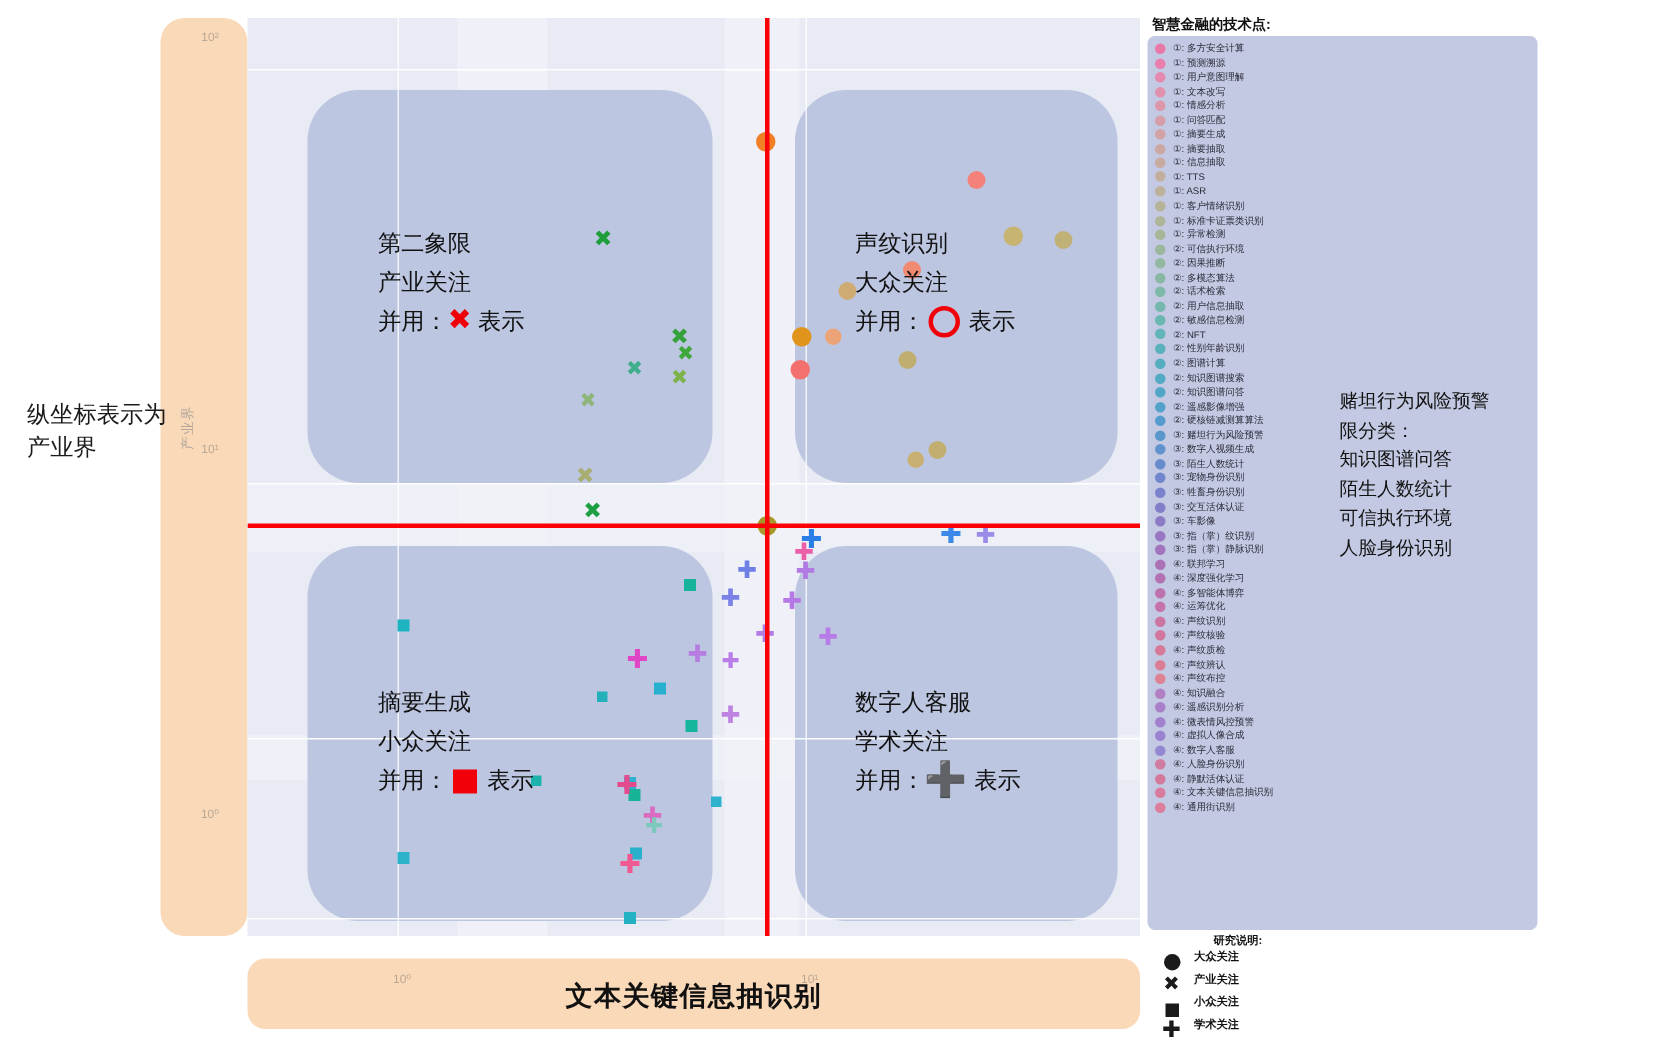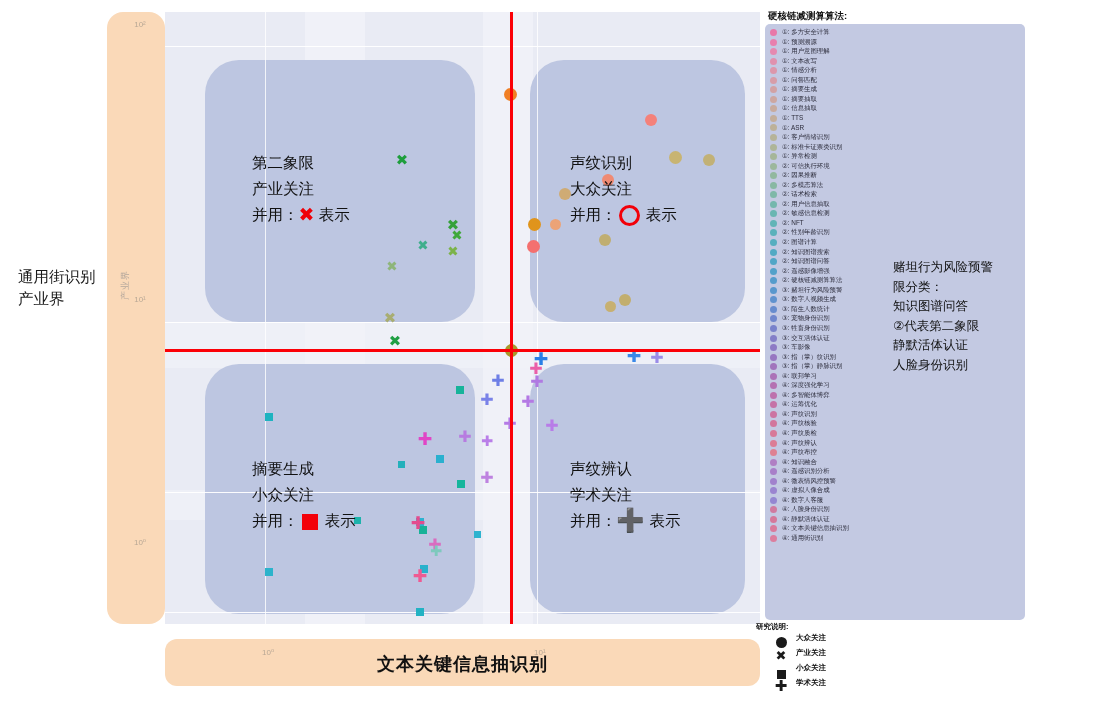--- a/index.html
+++ b/index.html
@@ -120,21 +120,21 @@
     vertical-align:middle;margin-right:5px;
   }
   .tech-txt{display:inline-block;vertical-align:middle;}
 
   #quadrant-explain{
     left:893px;top:258px;width:150px;
     font-size:12.5px;line-height:19.5px;color:#111;
   }
 
   
-  #research-title{left:756px;top:622px;font-size:7.5px;color:#111;font-weight:bold;text-align:right;}
+  #research-title{left:809px;top:622px;font-size:7.5px;color:#111;font-weight:bold;text-align:right;}
   #research-legend{left:768px;top:633px;width:120px;height:62px;}
   .leg-row{position:relative;height:15px;}
   .leg-mark{
     position:absolute;left:0;width:26px;text-align:center;
     color:#1a1a1a;font-weight:bold;
   }
   .leg-txt{position:absolute;left:28px;font-size:7.5px;color:#111;font-weight:bold;}
   .leg-o{
     display:inline-block;width:11px;height:11px;border-radius:50%;
     background:#1a1a1a;
@@ -146,21 +146,21 @@
 </head>
 <body>
 
 <div class="abs" id="y-axis-band"></div>
 <div class="abs" id="y-axis-rot-label">产业界</div>
 <div class="abs ytick" id="ytick0">10²</div>
 <div class="abs ytick" id="ytick1">10¹</div>
 <div class="abs ytick" id="ytick2">10⁰</div>
 
 <div class="abs" id="y-axis-title">
-  <div>通用街识别</div>
+  <div>纵坐标表示为</div>
   <div>产业界</div>
 </div>
 
 <div class="abs" id="plot-area">
   <div class="band-v" style="left:140px;width:60px;"></div>
   <div class="band-v" style="left:318px;width:50px;"></div>
   <div class="band-h" style="top:310px;height:46px;"></div>
   <div class="band-h" style="top:478px;height:30px;"></div>
 
   <div class="quad-box" id="quad-box-2"></div>
@@ -253,36 +253,36 @@
   <div class="quad-label" id="quad-label-3">
     <div>摘要生成</div>
     <div>小众关注</div>
     <div>
       <span>并用：</span><span class="m-sq"></span>
       <span>表示</span>
     </div>
   </div>
 
   <div class="quad-label" id="quad-label-4">
-    <div>声纹辨认</div>
+    <div>数字人客服</div>
     <div>学术关注</div>
     <div>
       <span>并用：</span><span class="qmark m-plus">➕</span>
       <span>表示</span>
     </div>
   </div>
 </div>
 
 <div class="abs" id="x-axis-band"></div>
 <div class="abs xtick" id="xtick0">10⁰</div>
 <div class="abs xtick" id="xtick1">10¹</div>
 <div class="abs" id="x-axis-title">文本关键信息抽识别</div>
 
 <div class="abs" id="right-panel"></div>
-<div class="abs" id="tech-points-title">硬核链减测算算法:</div>
+<div class="abs" id="tech-points-title">智慧金融的技术点:</div>
 <div id="tech-list">
     <div class="tech-row"><span class="tech-dot" style="background: rgb(232, 120, 168);"></span><span class="tech-txt">①: 多方安全计算</span></div>
     <div class="tech-row"><span class="tech-dot" style="background: rgb(232, 127, 174);"></span><span class="tech-txt">①: 预测溯源</span></div>
     <div class="tech-row"><span class="tech-dot" style="background: rgb(229, 137, 176);"></span><span class="tech-txt">①: 用户意图理解</span></div>
     <div class="tech-row"><span class="tech-dot" style="background: rgb(224, 145, 174);"></span><span class="tech-txt">①: 文本改写</span></div>
     <div class="tech-row"><span class="tech-dot" style="background: rgb(220, 151, 171);"></span><span class="tech-txt">①: 情感分析</span></div>
     <div class="tech-row"><span class="tech-dot" style="background: rgb(215, 157, 168);"></span><span class="tech-txt">①: 问答匹配</span></div>
     <div class="tech-row"><span class="tech-dot" style="background: rgb(210, 162, 164);"></span><span class="tech-txt">①: 摘要生成</span></div>
     <div class="tech-row"><span class="tech-dot" style="background: rgb(205, 167, 161);"></span><span class="tech-txt">①: 摘要抽取</span></div>
     <div class="tech-row"><span class="tech-dot" style="background: rgb(200, 171, 158);"></span><span class="tech-txt">①: 信息抽取</span></div>
@@ -330,22 +330,22 @@
     <div class="tech-row"><span class="tech-dot" style="background: rgb(208, 123, 160);"></span><span class="tech-txt">④: 人脸身份识别</span></div>
     <div class="tech-row"><span class="tech-dot" style="background: rgb(213, 121, 155);"></span><span class="tech-txt">④: 静默活体认证</span></div>
     <div class="tech-row"><span class="tech-dot" style="background: rgb(217, 123, 156);"></span><span class="tech-txt">④: 文本关键信息抽识别</span></div>
     <div class="tech-row"><span class="tech-dot" style="background: rgb(220, 126, 158);"></span><span class="tech-txt">④: 通用街识别</span></div>
   </div>
 
 <div class="abs" id="quadrant-explain">
     <div>赌坦行为风险预警</div>
     <div>限分类：</div>
     <div>知识图谱问答</div>
-    <div>②代表第二象限</div>
-    <div>静默活体认证</div>
+    <div>陌生人数统计</div>
+    <div>可信执行环境</div>
     <div>人脸身份识别</div>
   </div>
 
 <div class="abs" id="research-title">研究说明:</div>
 <div class="abs" id="research-legend">
     <div class="leg-row">
       <span class="leg-mark" style="top: 1px;"><span class="leg-o"></span></span>
       <span class="leg-txt">大众关注</span>
     </div>
     <div class="leg-row">

